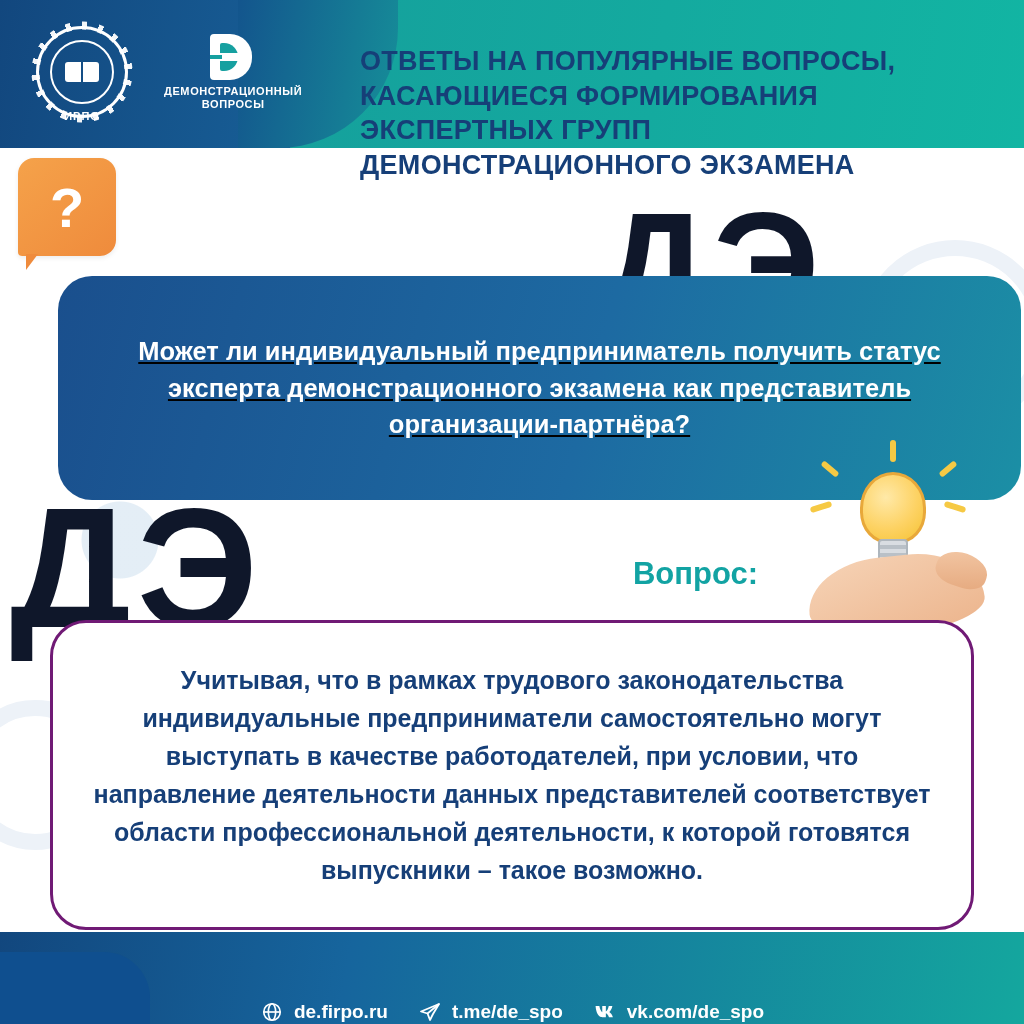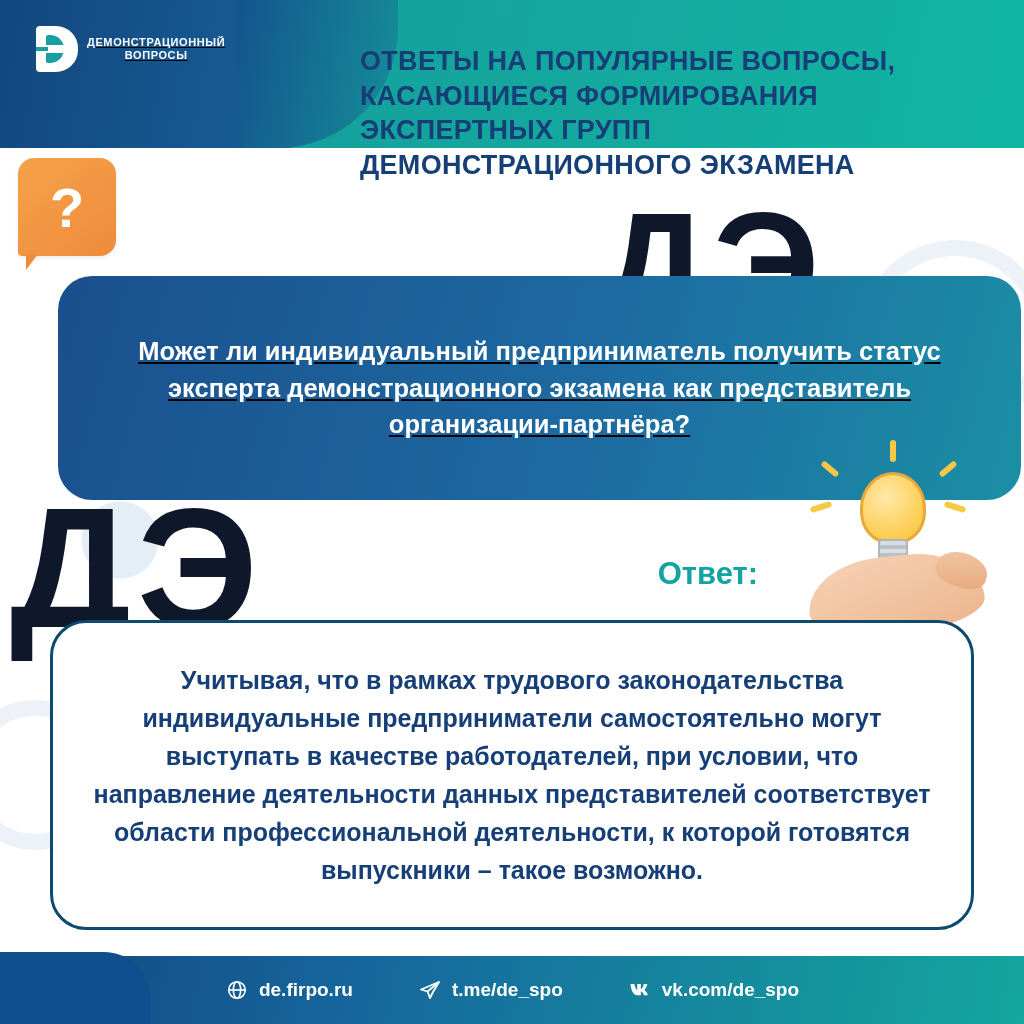--- a/index.html
+++ b/index.html
@@ -96,21 +96,21 @@
     -webkit-mask: radial-gradient(circle, transparent 0 42px, #000 43px 50px, transparent 51px);
             mask: radial-gradient(circle, transparent 0 42px, #000 43px 50px, transparent 51px);
     opacity: .95;
   }
   .emblem .caption {
     position: absolute; left: 0; right: 0; bottom: -4px;
     text-align: center; color: #ffffff;
     font-size: 11px; font-weight: 700; letter-spacing: 1px;
   }
 
-  .de-logo { display: flex; flex-direction: row; align-items: center; gap: 5px; text-decoration: underline; }
+  .de-logo { display: flex; flex-direction: column; align-items: center; gap: 5px; }
   .de-mark {
     position: relative; width: 46px; height: 46px;
   }
   .de-mark .d {
     position: absolute; left: 0; top: 0;
     width: 42px; height: 46px;
     background: #ffffff;
     border-radius: 4px 22px 22px 4px;
   }
   .de-mark .slot {
@@ -228,36 +228,36 @@
     background: linear-gradient(160deg,#f3c8a6 0%, #e5a87d 100%);
     border-radius: 50% 50% 40% 40%;
     transform: rotate(24deg);
   }
 
   
   .a-card {
     position: absolute; left: 50px; top: 620px;
     width: 924px; height: 310px;
     background: #ffffff;
-    border: 3px solid #0c4a6e;
+    border: 3px solid #701a75;
     border-radius: 36px;
     display: flex; align-items: center; justify-content: center;
     padding: 14px 40px;
   }
   .a-text {
     color: #163f78; text-align: center;
     font-size: 25px; font-weight: 800; line-height: 1.52;
   }
 
   
   .footer {
     position: absolute; left: 0; bottom: 0;
-    width: 1024px; height: 68px;
+    width: 1024px; height: 92px;
     background: linear-gradient(100deg,#12477e 0%, #16659d 34%, #14a79e 100%);
-    display: flex; align-items: center; justify-content: center; gap: 65px;
+    display: flex; align-items: flex-end; justify-content: center; gap: 30px;
   }
   .footer-corner {
     position: absolute; left: 0; bottom: 0; width: 150px; height: 72px;
     background: #0f4f8f;
     border-top-right-radius: 46px;
   }
   .f-item {
     display: flex; align-items: center; gap: 10px;
     color: #ffffff; font-size: 19px; font-weight: 700;
     z-index: 3;
@@ -277,20 +277,28 @@
   <div class="ring r1"></div>
   <div class="ring r2"></div>
   <div class="ring r3"></div>
 
   <div class="header">
     <div class="header-wave"></div>
     <div class="header-notch"></div>
   </div>
 
   <div class="logo-block">
+    <div class="emblem">
+      <div class="gear-teeth"></div>
+      <div class="outer"></div>
+      <div class="inner">
+        <div class="book"></div>
+      </div>
+      <div class="caption">ИРПО</div>
+    </div>
 
     <div class="de-logo">
       <div class="de-mark">
         <div class="d"></div>
         <div class="slot"></div>
         <div class="bar"></div>
         <div class="slot2"></div>
       </div>
       <div class="de-text">
         <div>ДЕМОНСТРАЦИОННЫЙ</div>
@@ -300,21 +308,21 @@
   </div>
 
   <div class="header-title">ОТВЕТЫ НА ПОПУЛЯРНЫЕ ВОПРОСЫ, КАСАЮЩИЕСЯ ФОРМИРОВАНИЯ ЭКСПЕРТНЫХ ГРУПП ДЕМОНСТРАЦИОННОГО ЭКЗАМЕНА</div>
 
   <div class="q-icon">?</div>
 
   <div class="q-card">
     <div class="q-text">Может ли индивидуальный предприниматель получить статус эксперта демонстрационного экзамена как представитель организации-партнёра?</div>
   </div>
 
-  <div class="a-label">Ответ:</div>
+  <div class="a-label">Вопрос:</div>
 
   <div class="bulb-wrap">
     <div class="ray r-a"></div>
     <div class="ray r-b"></div>
     <div class="ray r-c"></div>
     <div class="ray r-d"></div>
     <div class="ray r-e"></div>
     <div class="bulb">
       <div class="base"></div>
     </div>

